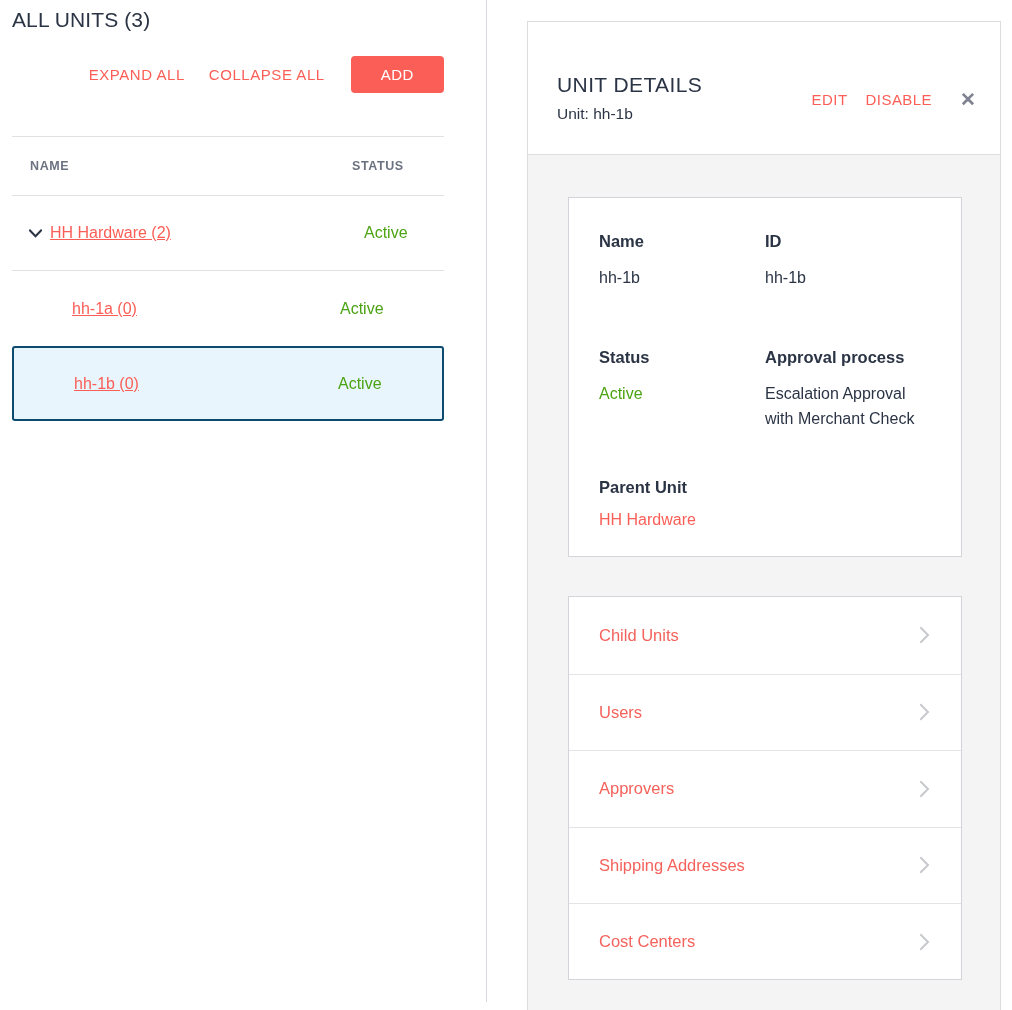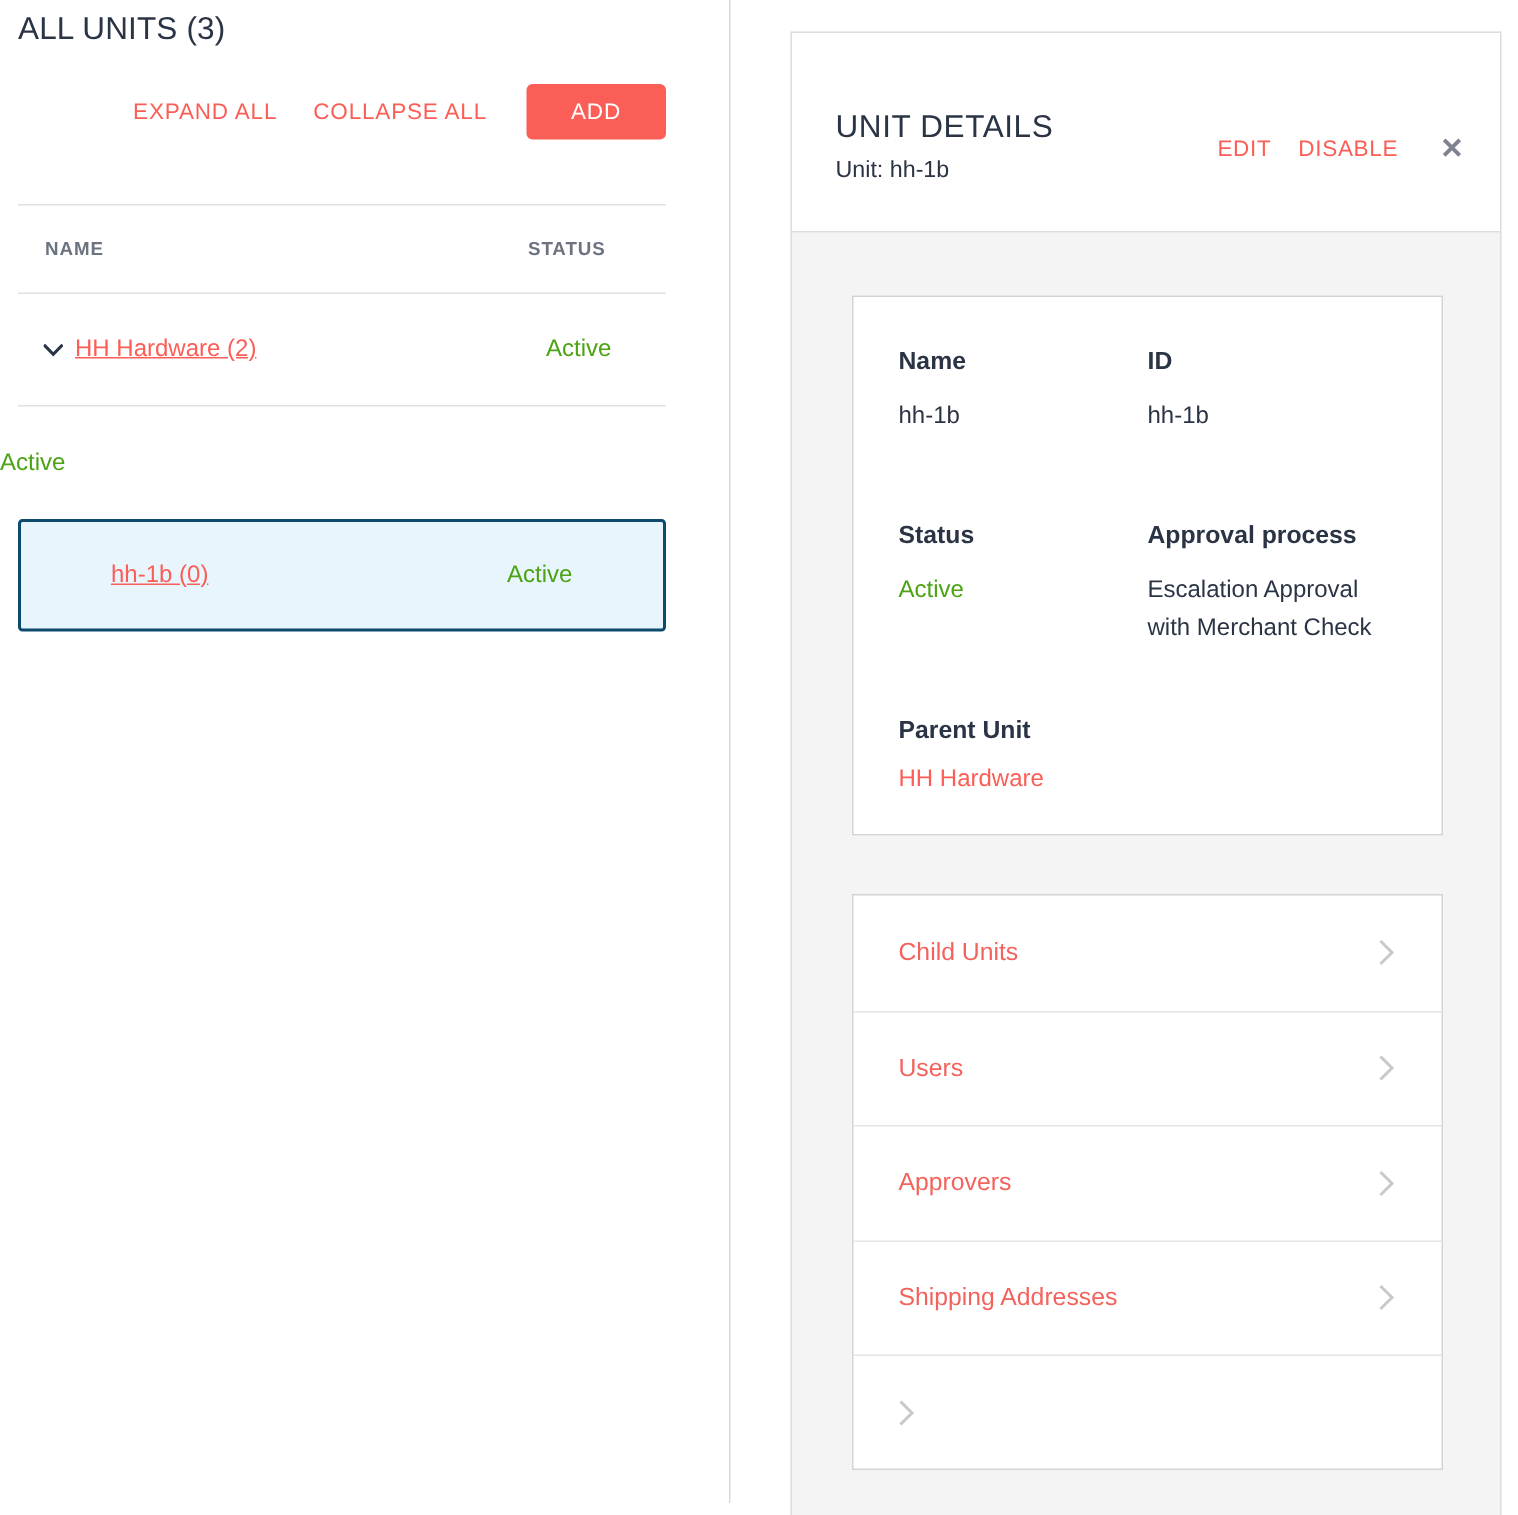--- a/index.html
+++ b/index.html
@@ -310,20 +310,23 @@
             <path d="M1 1.6 L6.5 7.2 L12 1.6" fill="none" stroke="#2b3445" stroke-width="2.1" stroke-linecap="square"></path>
           </svg>
         </span>
         <div class="node-cell">
           <span class="node-link">HH Hardware (2)</span>
         </div>
         <div class="status-cell">Active</div>
       </div>
 
       <div class="tree-row level1">
+        <div class="node-cell">
+          <span class="node-link">hh-1a (0)</span>
+        </div>
         <div class="status-cell">Active</div>
       </div>
 
       <div class="tree-row level1 selected">
         <div class="node-cell">
           <span class="node-link">hh-1b (0)</span>
         </div>
         <div class="status-cell">Active</div>
       </div>
 
@@ -409,20 +412,21 @@
       <div class="nav-item">
         <span class="nav-label">Shipping Addresses</span>
         <span class="nav-chevron">
           <svg width="12" height="20" viewBox="0 0 12 20" aria-hidden="true">
             <path d="M2 3 L9 10 L2 17" fill="none" stroke="#c8c9cd" stroke-width="2" stroke-linecap="square"></path>
           </svg>
         </span>
       </div>
 
       <div class="nav-item">
+        <span class="nav-label">Cost Centers</span>
         <span class="nav-chevron">
           <svg width="12" height="20" viewBox="0 0 12 20" aria-hidden="true">
             <path d="M2 3 L9 10 L2 17" fill="none" stroke="#c8c9cd" stroke-width="2" stroke-linecap="square"></path>
           </svg>
         </span>
       </div>
 
     </div>
 
   </div>

